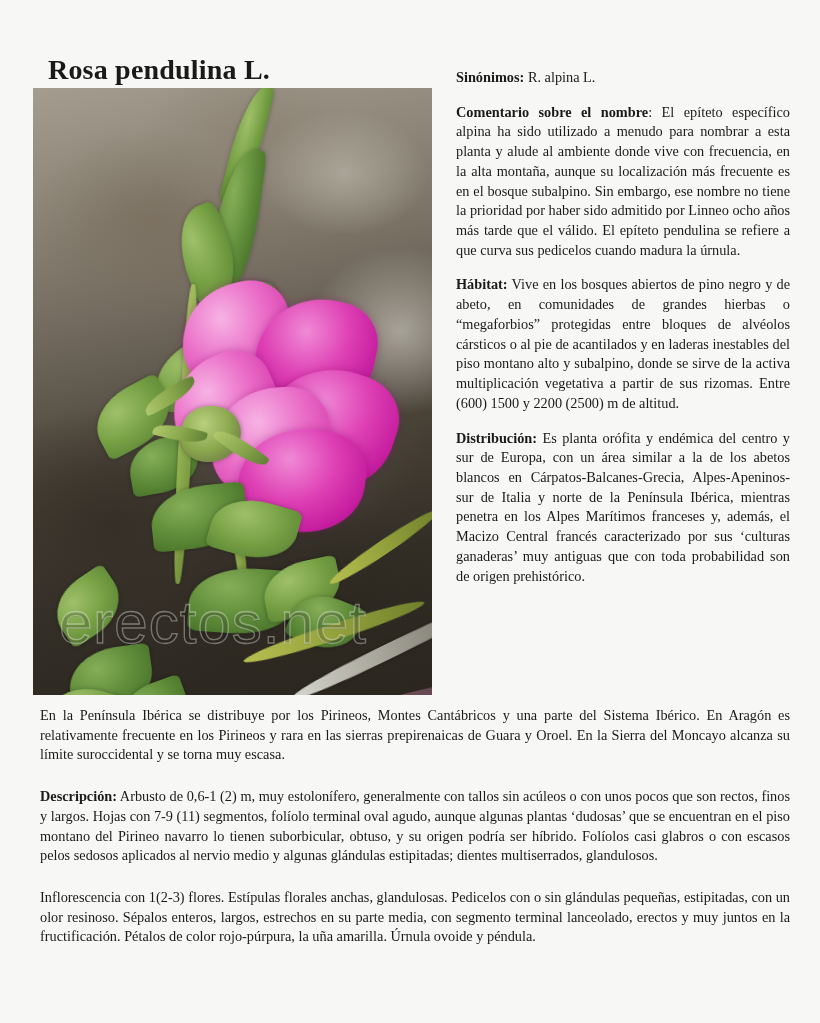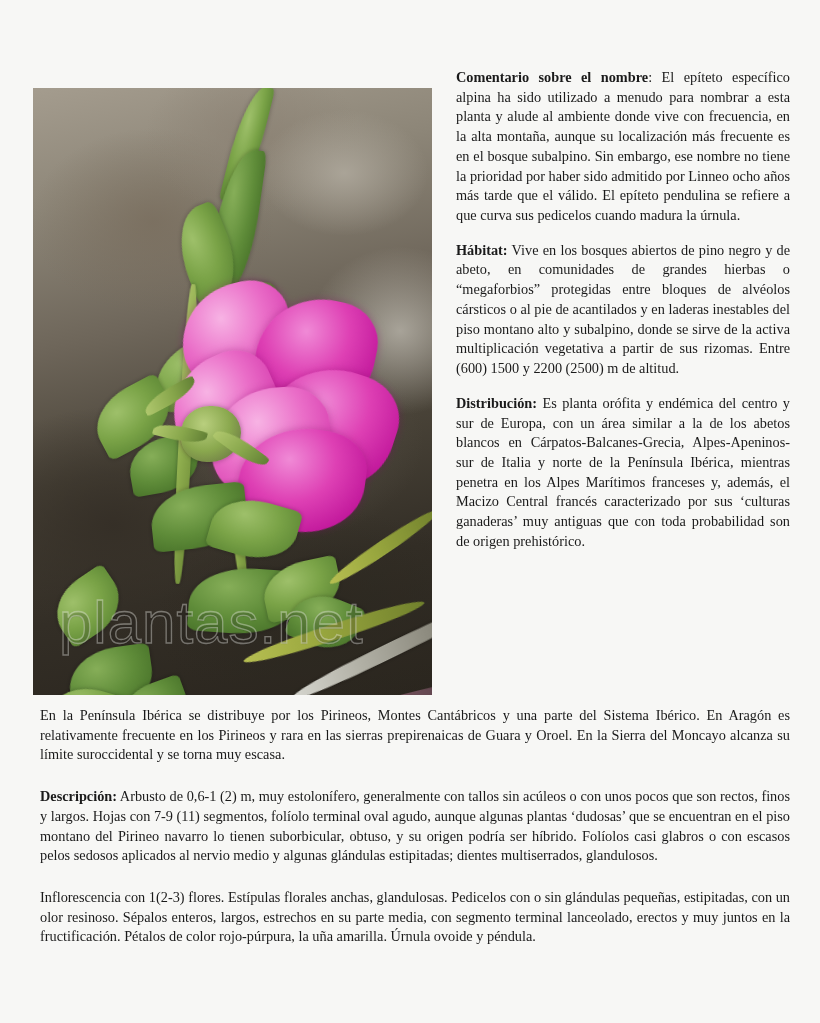--- a/index.html
+++ b/index.html
@@ -171,20 +171,21 @@
     text-align: justify;
     text-justify: inter-word;
   }
   .full-col p:last-child { margin-bottom: 0; }
 </style>
 </head>
 <body>
 
 <div class="page">
 
+  <h1 class="title">Rosa pendulina L.</h1>
 
   <div class="photo-wrap">
     <div class="photo">
 
       <div class="leaf" style="left:200px; top:-4px; width:28px; height:120px; transform:rotate(14deg); border-radius:70% 8% 70% 8%;"></div>
       <div class="leaf dark" style="left:182px; top:60px; width:42px; height:150px; transform:rotate(8deg); border-radius:75% 10% 60% 12%;"></div>
       <div class="leaf" style="left:148px; top:118px; width:52px; height:96px; transform:rotate(-22deg); border-radius:70% 14% 66% 14%;"></div>
       <div class="leaf dark" style="left:176px; top:192px; width:66px; height:88px; transform:rotate(6deg); border-radius:62% 18% 58% 18%;"></div>
       <div class="leaf" style="left:120px; top:252px; width:92px; height:64px; transform:rotate(-16deg); border-radius:68% 16% 60% 16%;"></div>
       <div class="leaf dark" style="left:186px; top:258px; width:70px; height:58px; transform:rotate(10deg);"></div>
@@ -214,26 +215,27 @@
       <div class="leaf" style="left:20px; top:490px; width:70px; height:56px; transform:rotate(-34deg);"></div>
       <div class="leaf dark" style="left:36px; top:560px; width:84px; height:64px; transform:rotate(-8deg);"></div>
       <div class="leaf" style="left:16px; top:600px; width:76px; height:58px; transform:rotate(16deg);"></div>
       <div class="leaf dark" style="left:86px; top:596px; width:70px; height:52px; transform:rotate(-20deg);"></div>
 
       <div class="cane" style="left:206px; top:536px; width:190px; height:16px; transform:rotate(-18deg);"></div>
       <div class="cane" style="left:286px; top:452px; width:130px; height:14px; transform:rotate(-34deg);"></div>
       <div class="branch-gray" style="left:250px; top:556px; width:210px; height:15px; transform:rotate(-26deg);"></div>
       <div class="branch-brown" style="left:300px; top:604px; width:160px; height:14px; transform:rotate(-14deg);"></div>
 
-      <div class="watermark">plantas.net</div>
+      <div class="watermark">erectos.net</div>
     </div>
   </div>
 
   <div class="right-col">
 
+    <p><span class="lbl">Sinónimos:</span><span> R. alpina L.</span></p>
 
     <p><span class="lbl">Comentario sobre el nombre</span><span>: El epíteto específico alpina ha sido utilizado a menudo para nombrar a esta planta y alude al ambiente donde vive con frecuencia, en la alta montaña, aunque su localización más frecuente es en el bosque subalpino. Sin embargo, ese nombre no tiene la prioridad por haber sido admitido por Linneo ocho años más tarde que el válido. El epíteto pendulina se refiere a que curva sus pedicelos cuando madura la úrnula.</span></p>
 
     <p><span class="lbl">Hábitat:</span><span> Vive en los bosques abiertos de pino negro y de abeto, en comunidades de grandes hierbas o “megaforbios” protegidas entre bloques de alvéolos cársticos o al pie de acantilados y en laderas inestables del piso montano alto y subalpino, donde se sirve de la activa multiplicación vegetativa a partir de sus rizomas. Entre (600) 1500 y 2200 (2500) m de altitud.</span></p>
 
     <p><span class="lbl">Distribución:</span><span> Es planta orófita y endémica del centro y sur de Europa, con un área similar a la de los abetos blancos en Cárpatos-Balcanes-Grecia, Alpes-Apeninos-sur de Italia y norte de la Península Ibérica, mientras penetra en los Alpes Marítimos franceses y, además, el Macizo Central francés caracterizado por sus ‘culturas ganaderas’ muy antiguas que con toda probabilidad son de origen prehistórico.</span></p>
 
   </div>
 
   <div class="full-col">

